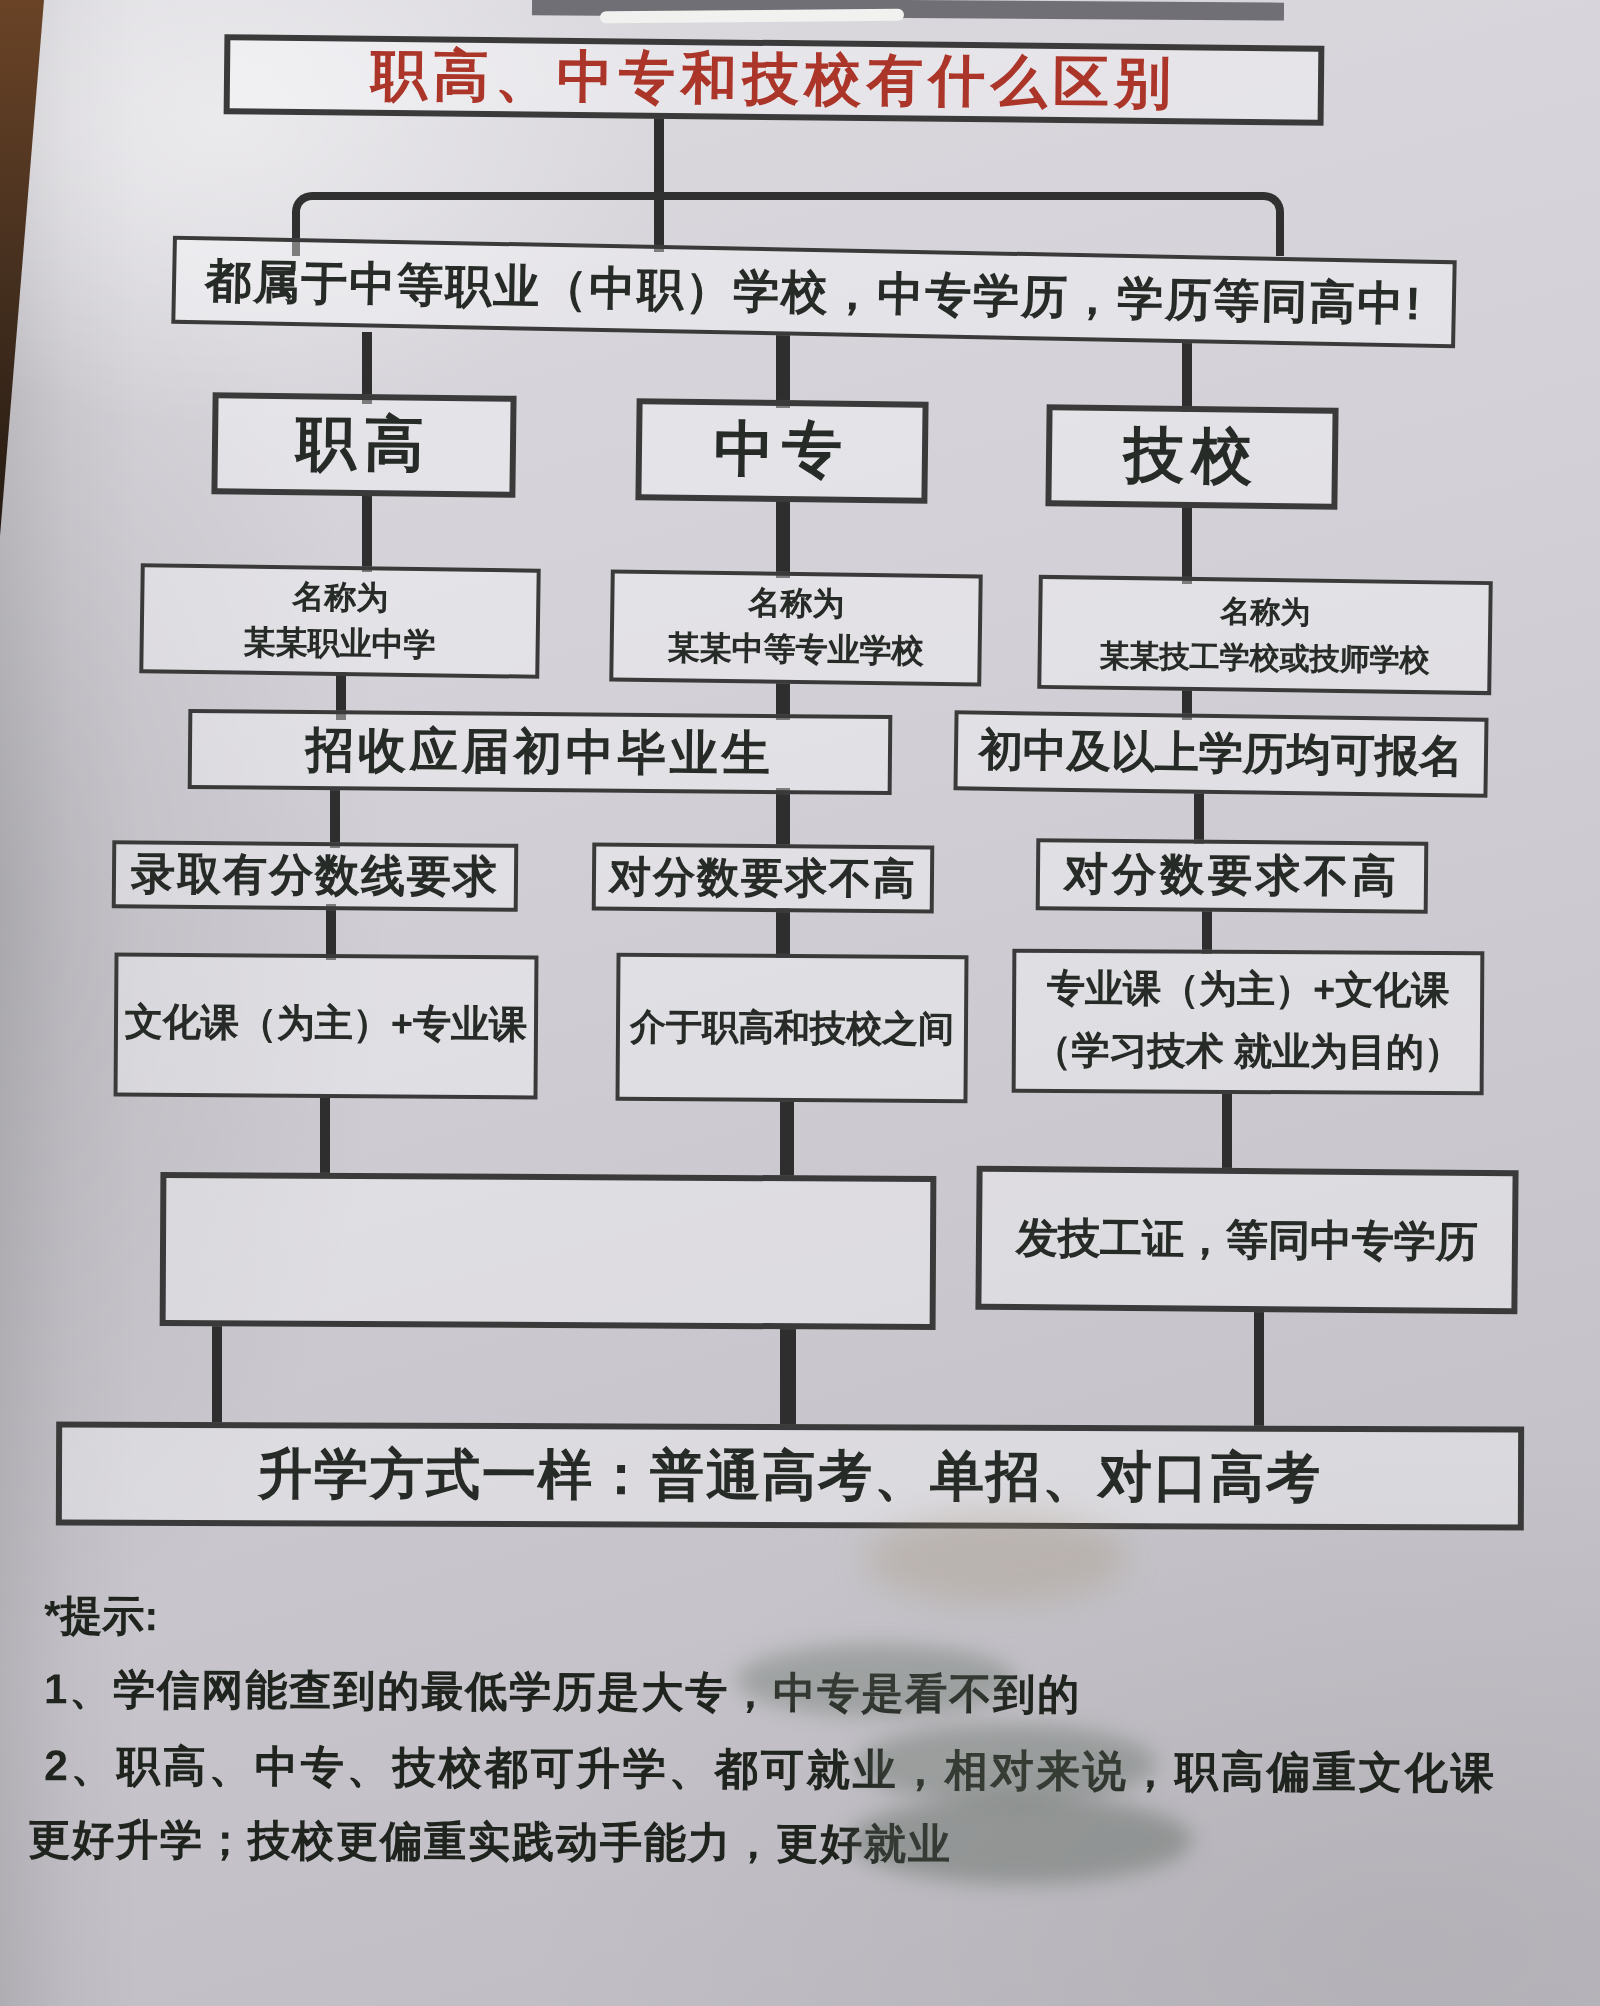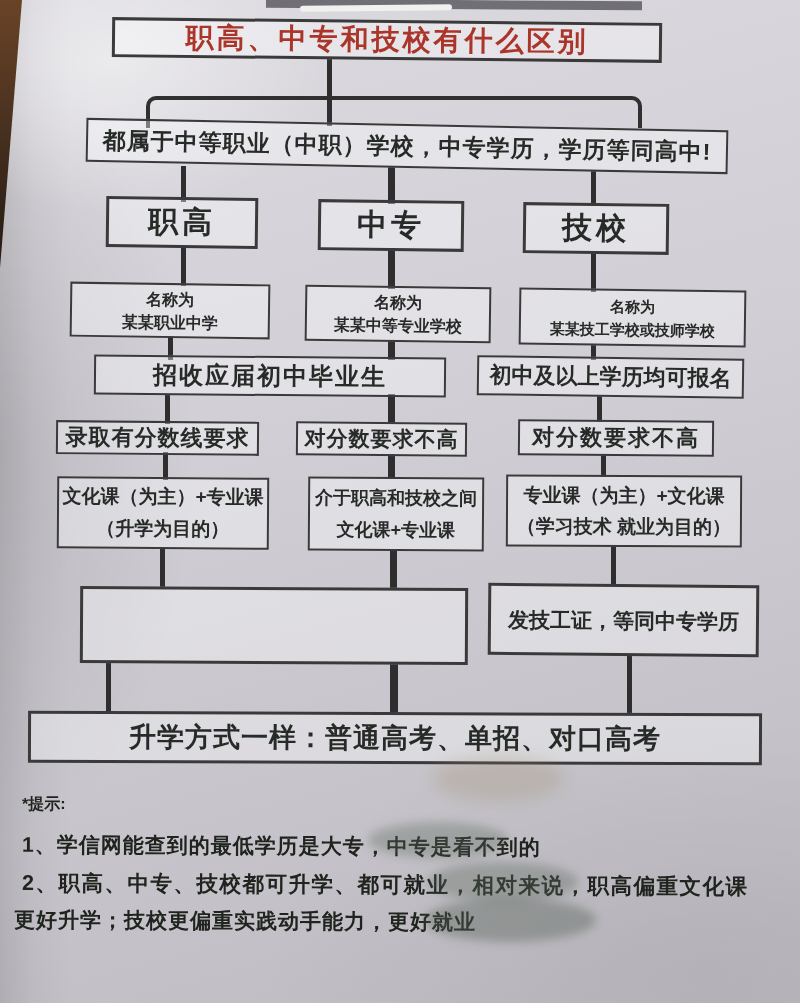--- a/index.html
+++ b/index.html
@@ -126,42 +126,40 @@
   </div>
   <div class="bx" style="left:296px;top:422px;width:171px;height:34px;transform:rotate(.5deg);font-size:21px;letter-spacing:1px;border-width:2px;">
     <span>对分数要求不高</span>
   </div>
   <div class="bx" style="left:518px;top:420px;width:196px;height:36px;transform:rotate(.5deg);font-size:22px;letter-spacing:2px;border-width:2px;">
     <span>对分数要求不高</span>
   </div>
 
   <div class="bx" style="left:57px;top:477px;width:212px;height:72px;transform:rotate(.4deg);font-size:19px;line-height:32px;border-width:2px;">
     <span>文化课（为主）+专业课</span>
-    <span>（升学为目的）</span>
   </div>
   <div class="bx" style="left:308px;top:477px;width:176px;height:74px;transform:rotate(.4deg);font-size:18px;line-height:32px;border-width:2px;">
     <span>介于职高和技校之间</span>
-    <span>文化课+专业课</span>
   </div>
   <div class="bx" style="left:506px;top:475px;width:236px;height:72px;transform:rotate(.3deg);font-size:19px;line-height:31px;border-width:2px;">
     <span>专业课（为主）+文化课</span>
     <span>（学习技术 就业为目的）</span>
   </div>
 
   <div class="bx" style="left:80px;top:587px;width:388px;height:77px;transform:rotate(.3deg);font-size:24px;line-height:33px;letter-spacing:2px;">
   </div>
   <div class="bx" style="left:488px;top:584px;width:271px;height:72px;transform:rotate(.5deg);font-size:21px;line-height:31px;">
     <span>发技工证，等同中专学历</span>
   </div>
 
   <div class="bx" style="left:28px;top:712px;width:734px;height:52px;transform:rotate(.2deg);font-size:27px;letter-spacing:1px;">
     <span>升学方式一样：普通高考、单招、对口高考</span>
   </div>
 
-  <div class="note" style="left:22px;top:794px;font-size:16px;transform:rotate(.3deg);">*提示:</div>
+  <div class="note" style="left:22px;top:794px;font-size:21px;transform:rotate(.3deg);">*提示:</div>
   <div class="note" style="left:22px;top:832px;font-size:21px;letter-spacing:1px;transform:rotate(.3deg);">1、学信网能查到的最低学历是大专，中专是看不到的</div>
   <div class="note" style="left:22px;top:870px;font-size:21.5px;letter-spacing:1.5px;transform:rotate(.3deg);">2、职高、中专、技校都可升学、都可就业，相对来说，职高偏重文化课</div>
   <div class="note" style="left:14px;top:907px;font-size:21px;letter-spacing:1px;transform:rotate(.3deg);">更好升学；技校更偏重实践动手能力，更好就业</div>
 
   <div class="smudge" style="left:368px;top:822px;width:140px;height:36px;background:rgba(92,102,92,.34);"></div>
   <div class="smudge" style="left:428px;top:862px;width:150px;height:40px;background:rgba(92,102,92,.36);"></div>
   <div class="smudge" style="left:424px;top:898px;width:172px;height:44px;background:rgba(86,96,86,.40);"></div>
   <div class="smudge" style="left:432px;top:756px;width:132px;height:46px;background:rgba(156,134,104,.25);filter:blur(8px);"></div>
 
 </div>

